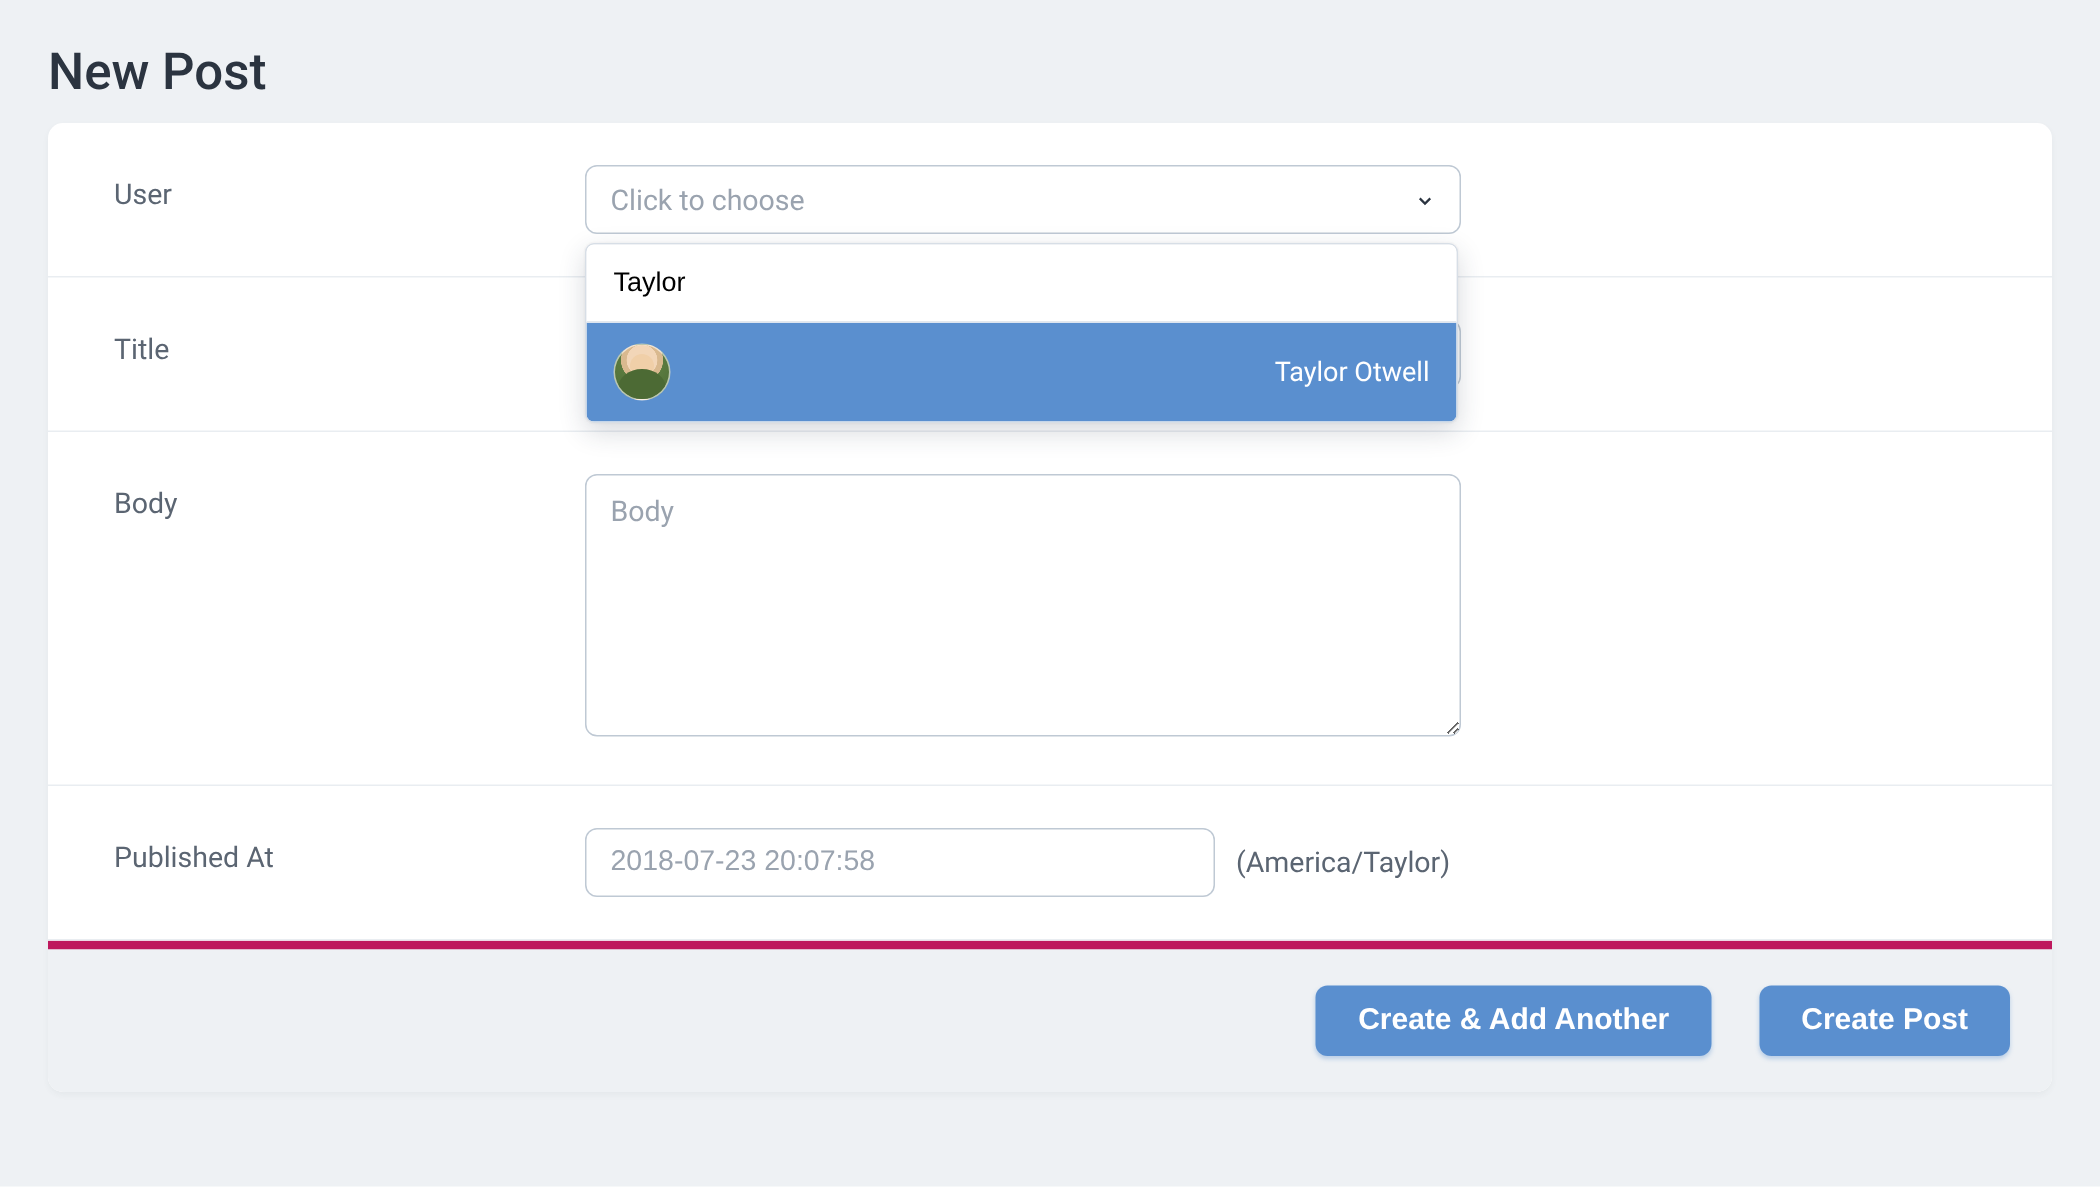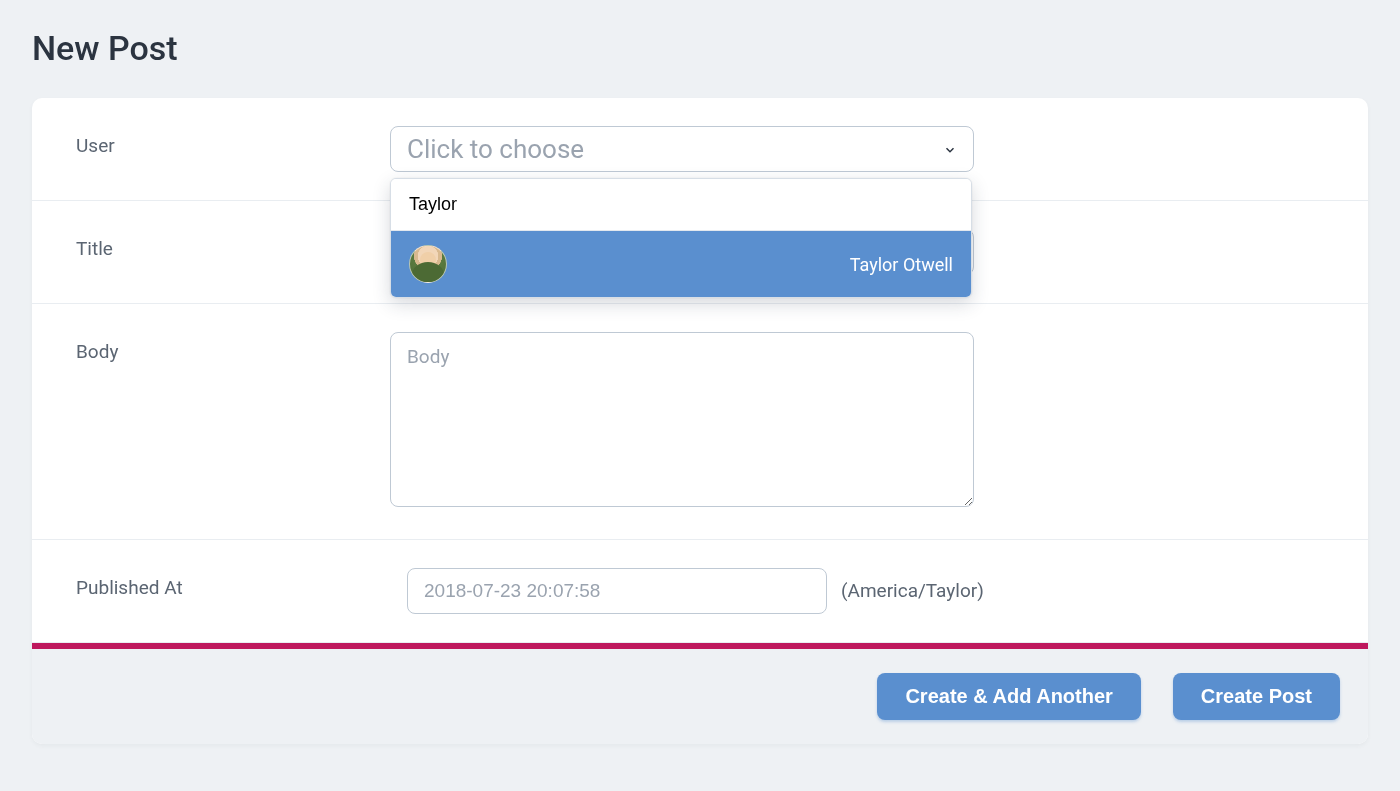--- a/index.html
+++ b/index.html
@@ -11,21 +11,21 @@
     height: 791px;
     overflow: hidden;
   }
   .page {
     padding: 28px 32px;
   }
   h1.page-title {
     font-size: 34px;
     font-weight: 500;
     color: #2b3440;
-    margin-bottom: 30px;
+    margin-bottom: 14px;
   }
   .card {
     background: #fff;
     border-radius: 10px;
     box-shadow: 0 2px 4px rgba(60,70,85,0.05);
     overflow: visible;
   }
   .form-row {
     display: flex;
     align-items: flex-start;
@@ -53,21 +53,21 @@
     border-radius: 8px;
     background: #fff;
     display: flex;
     align-items: center;
     justify-content: space-between;
     padding: 0 16px;
     cursor: pointer;
   }
   .select-placeholder {
     color: #9aa3af;
-    font-size: 26px;
+    font-size: 19px;
   }
   .chevron {
     width: 14px; height: 14px;
     display: inline-block;
   }
   .chevron svg { width: 14px; height: 14px; stroke: #2b3440; stroke-width: 2.5; fill: none; }
   .dropdown {
     position: absolute;
     top: 52px;
     left: 0;
@@ -161,21 +161,21 @@
     color: #2b3440;
     background: #fff;
   }
   .date-input::placeholder { color: #9aa3af; }
   .tz-label {
     font-size: 19px;
     color: #5b6572;
     margin-left: 14px;
     line-height: 46px;
   }
-  .date-row-inner { display: flex; align-items: flex-end; margin-left: 17px; }
+  .date-row-inner { display: flex; align-items: flex-end; }
   .card-footer {
     background: #eef1f4;
     border-top: 6px solid #be185d;
     padding: 24px 28px 24px 28px;
     display: flex;
     justify-content: flex-end;
     gap: 32px;
     border-bottom-left-radius: 10px;
     border-bottom-right-radius: 10px;
   }

